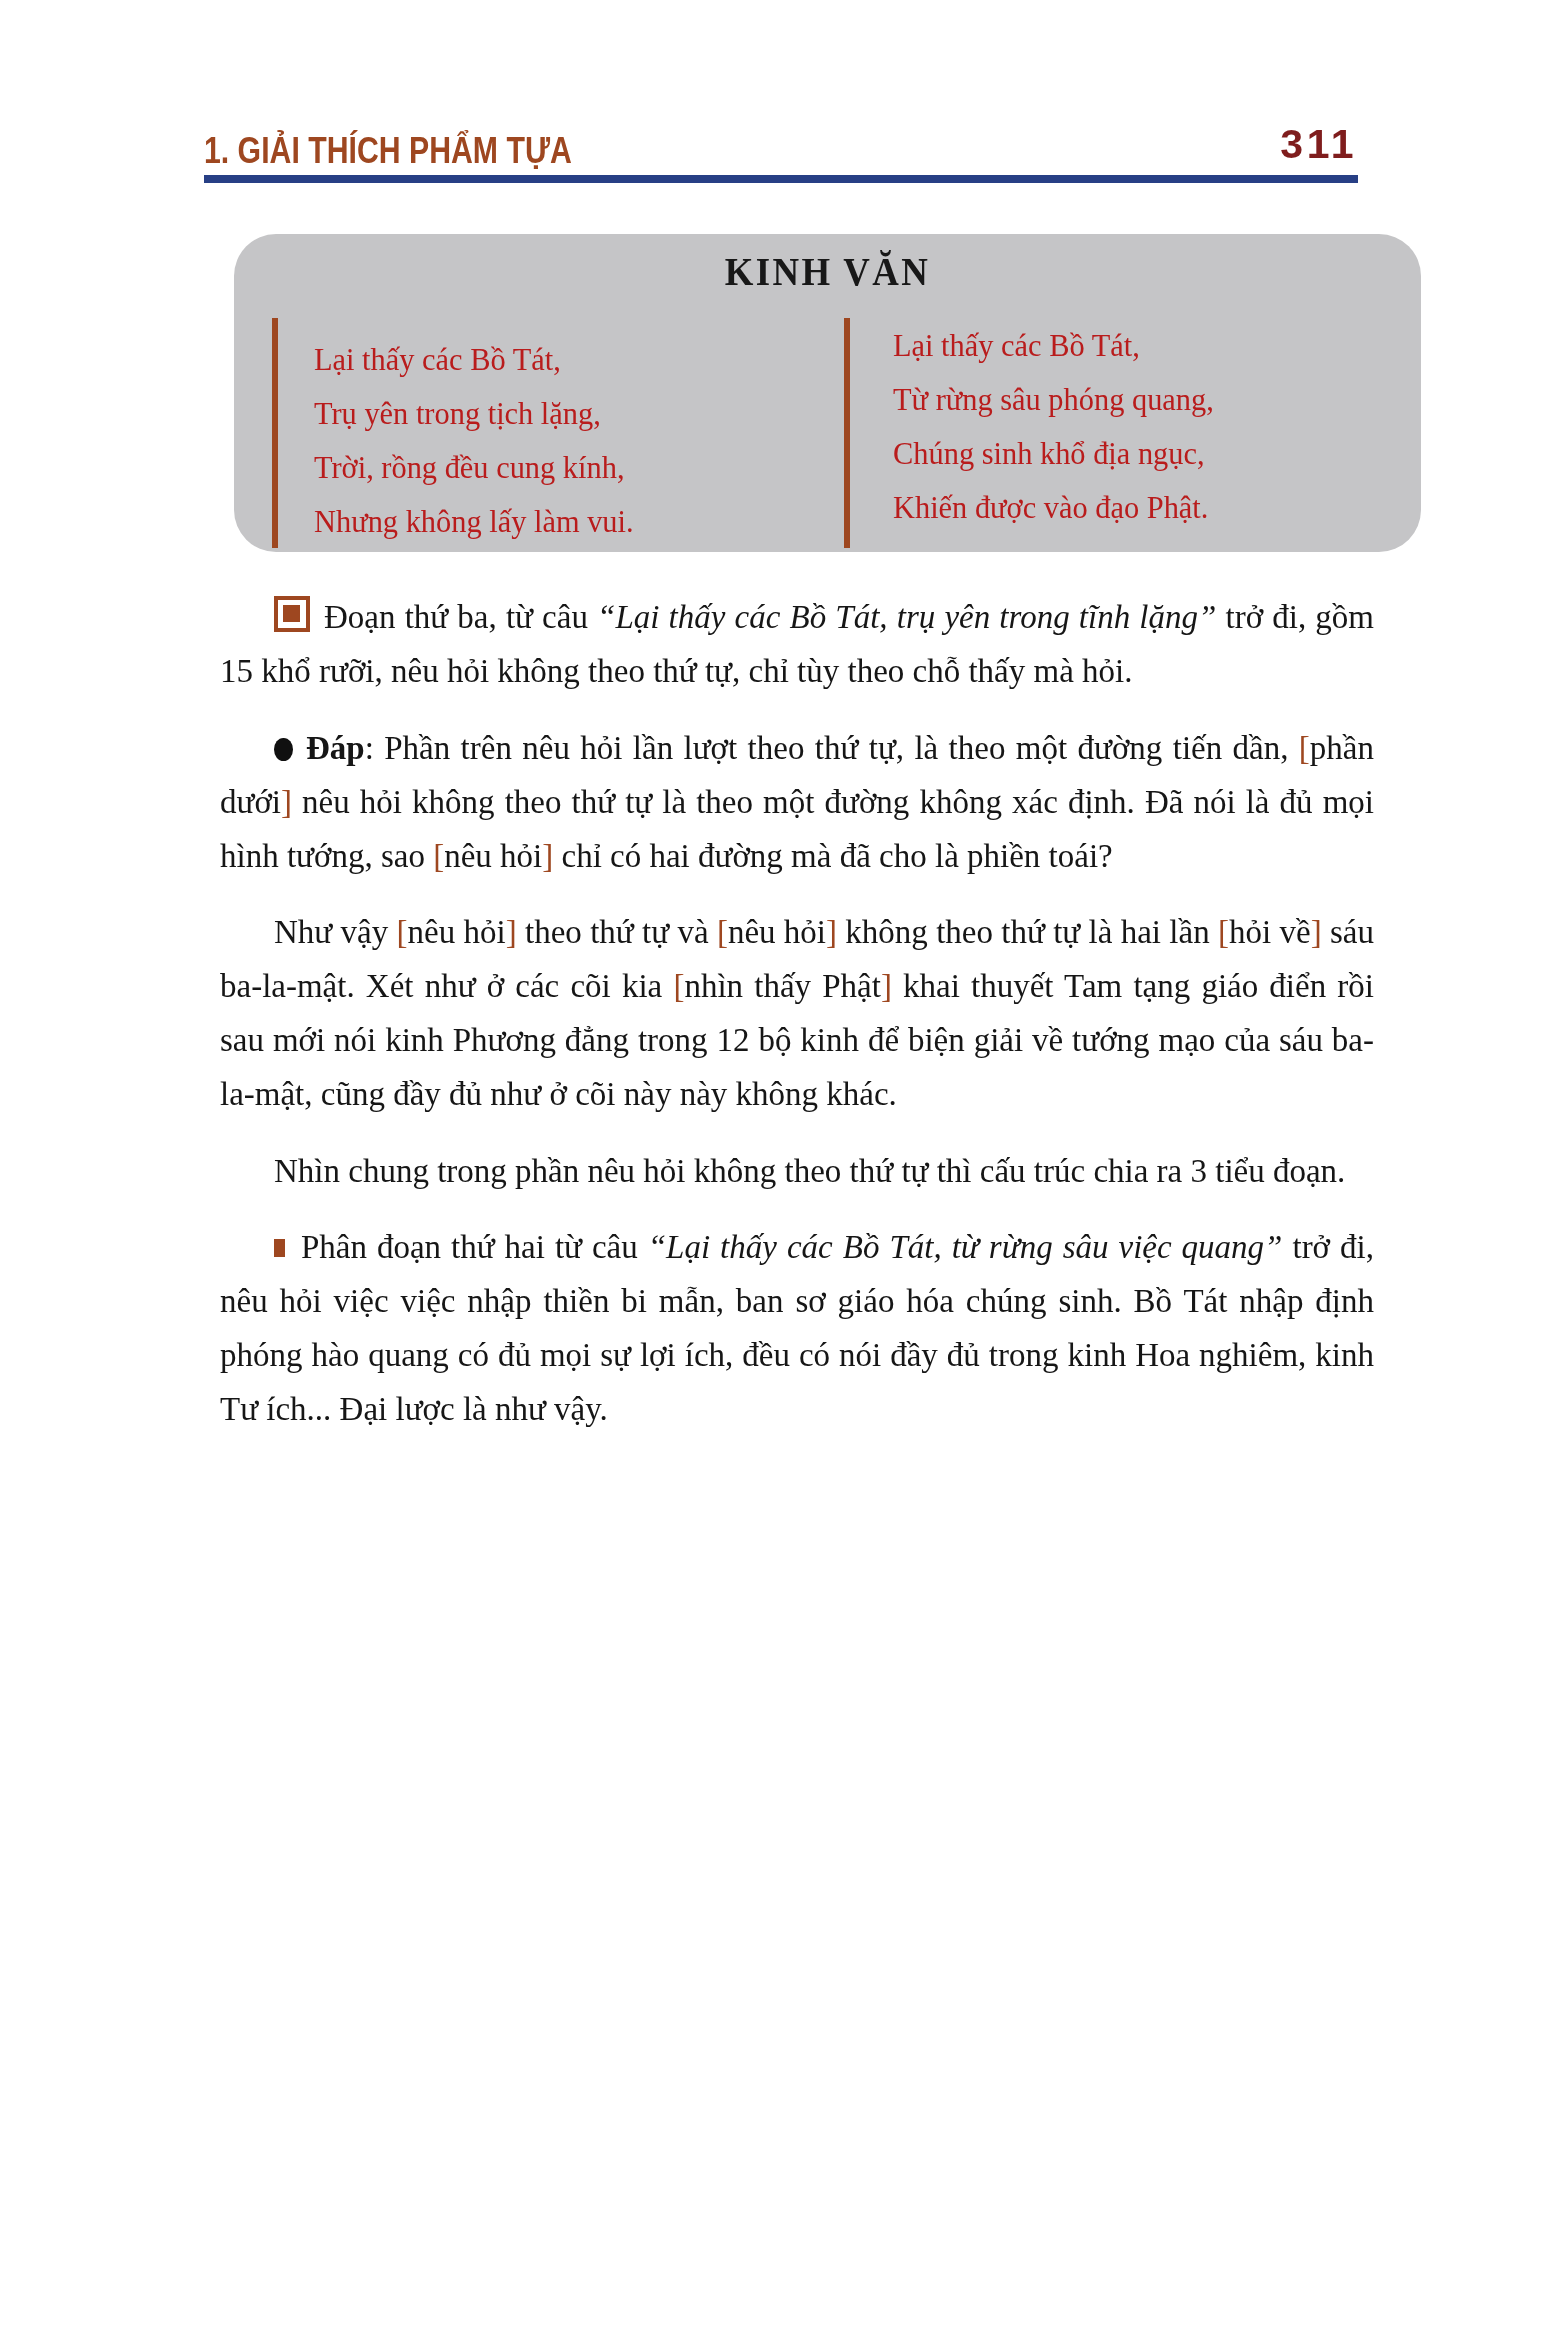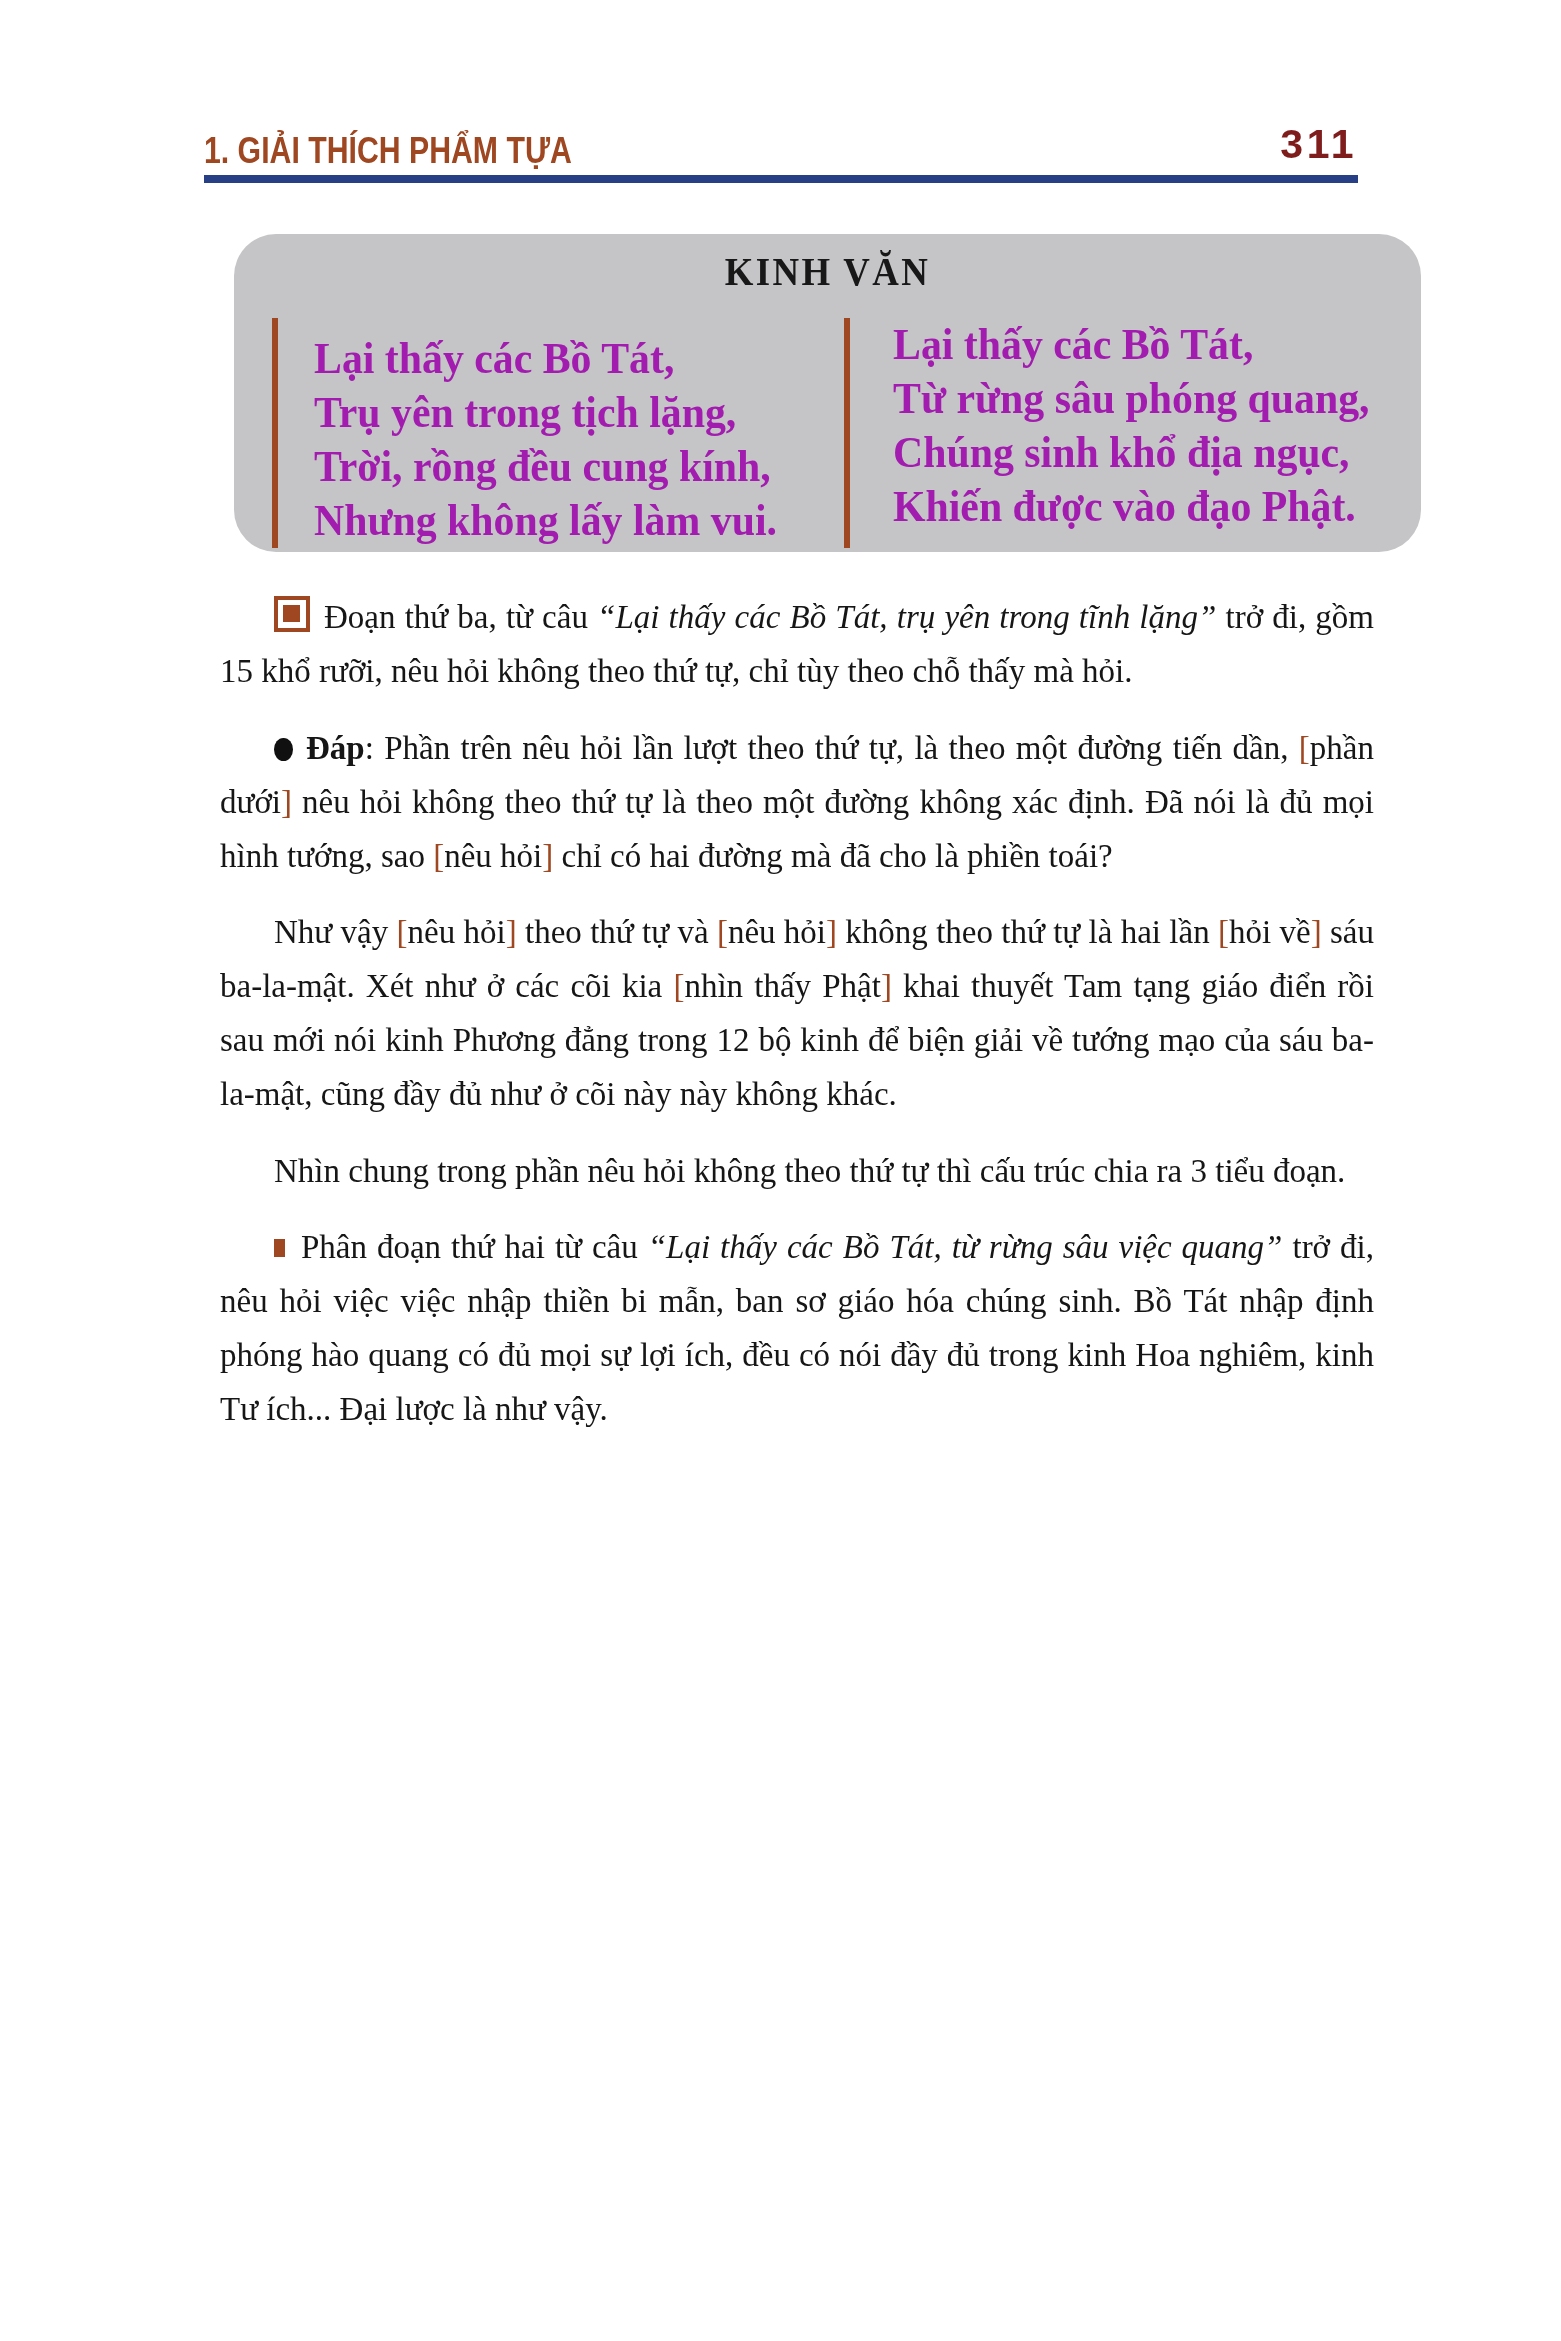--- a/index.html
+++ b/index.html
@@ -39,21 +39,21 @@
     background:var(--boxbg);border-radius:42px;padding-top:14px;margin-left:41px;
   }
   .kv-title{
     margin:0;text-align:center;
     font-family:"Liberation Serif", serif;font-weight:bold;
     font-size:40px;letter-spacing:2.6px;color:#181818;
     transform:scaleX(0.92);transform-origin:center;
   }
   .verses{display:flex;align-items:stretch;margin-top:22.6px;}
   .verse{
-    font-weight:bold;font-size:44px;line-height:54px;color:#a21caf;
+    font-weight:normal;font-size:32px;line-height:54px;color:#b91c1c;
     white-space:nowrap;
   }
   .verse.left{
     margin-left:38px;width:572px;
     border-left:6px solid var(--accent);padding-left:36px;padding-top:14px;
   }
   .verse.right{
     flex:1;border-left:6px solid var(--accent);padding-left:43px;
   }
   .verse-line{display:block;transform:scaleX(0.95);transform-origin:left center;}

